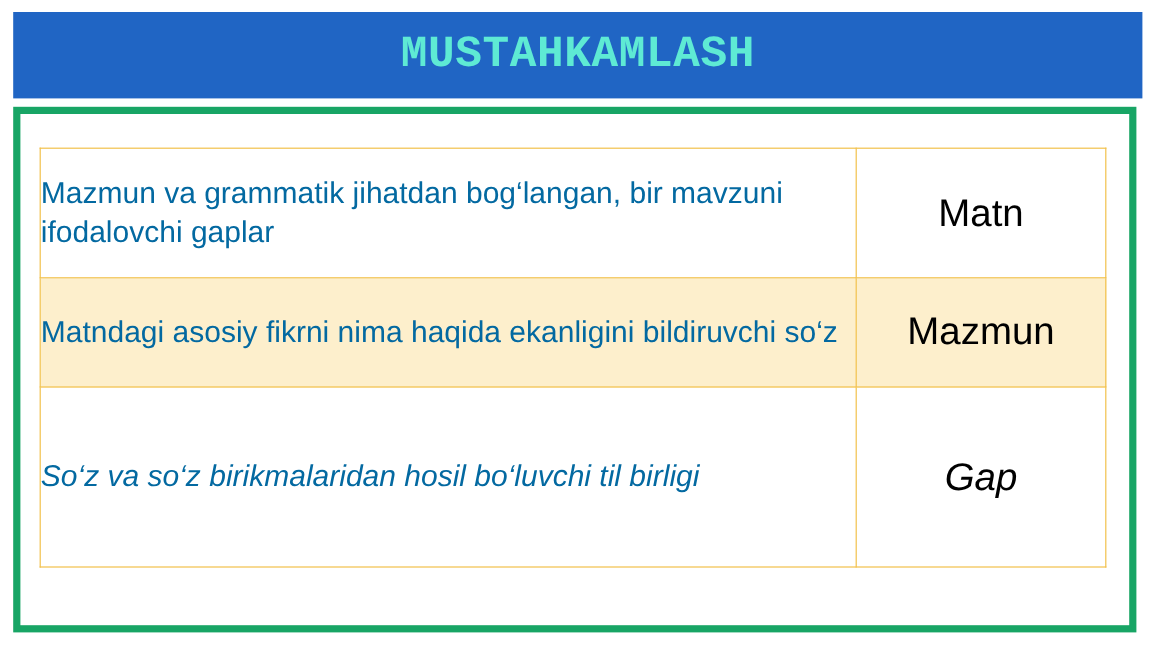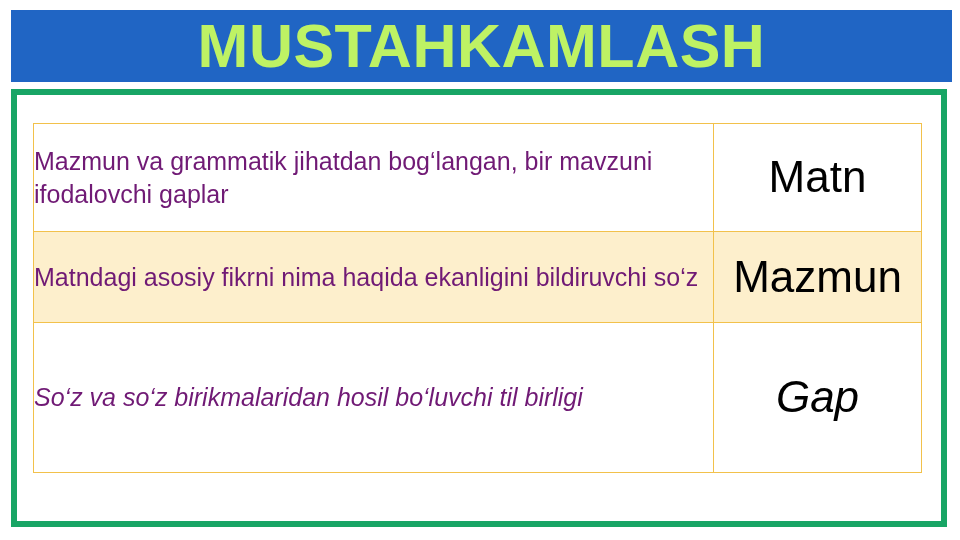--- a/index.html
+++ b/index.html
@@ -27,27 +27,27 @@
     top: 10px;
     width: 941px;
     height: 72px;
     background: #2065c4;
     display: flex;
     align-items: center;
     justify-content: center;
     box-sizing: border-box;
   }
   #title-text {
-    color: #bef264;
-    font-size: 61px;
+    color: #5eead4;
+    font-size: 37px;
     font-weight: bold;
     letter-spacing: 0.5px;
     line-height: 1;
     white-space: nowrap;
-    font-family: Liberation Sans, sans-serif;
+    font-family: Liberation Mono, monospace;
   }
 
   
   #content-frame {
     position: absolute;
     left: 11px;
     top: 89px;
     width: 936px;
     height: 438px;
     border: 6px solid #18a565;
@@ -84,33 +84,33 @@
   }
   .row-1 td { height: 108px; }
   .row-2 td { height: 91px; }
   .row-3 td { height: 150px; font-style: italic; }
 
   .def-cell {
     padding: 9px 14px 9px 17px;
     vertical-align: top;
   }
   .def-text {
-    color: #701a75;
+    color: #0369a1;
     font-size: 25px;
     line-height: 1.30;
     font-family: "Liberation Sans", sans-serif;
     display: block;
   }
   .term-cell {
     text-align: center;
     vertical-align: middle;
   }
   .term-text {
     color: #000000;
-    font-size: 44px;
+    font-size: 32px;
     line-height: 1.1;
     font-family: "Liberation Sans", sans-serif;
     display: block;
   }
 </style>
 </head>
 <body>
 
 <div id="slide">
 

